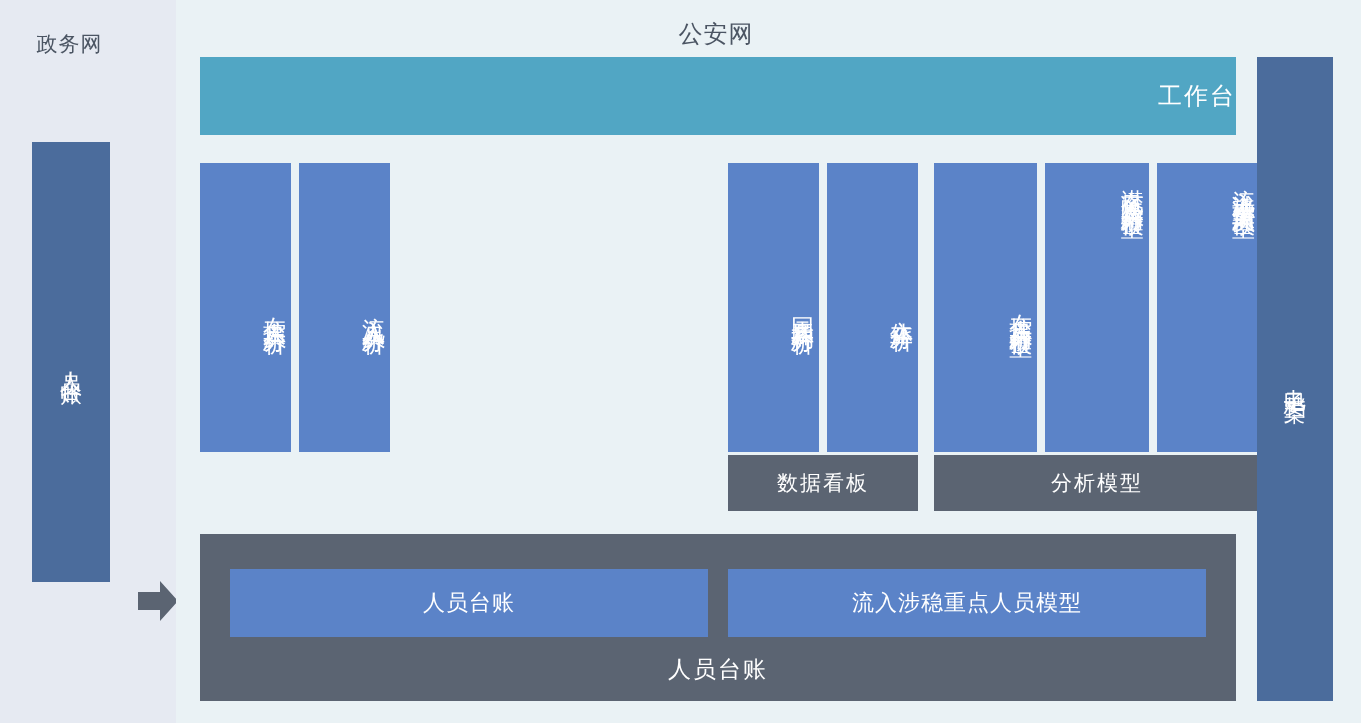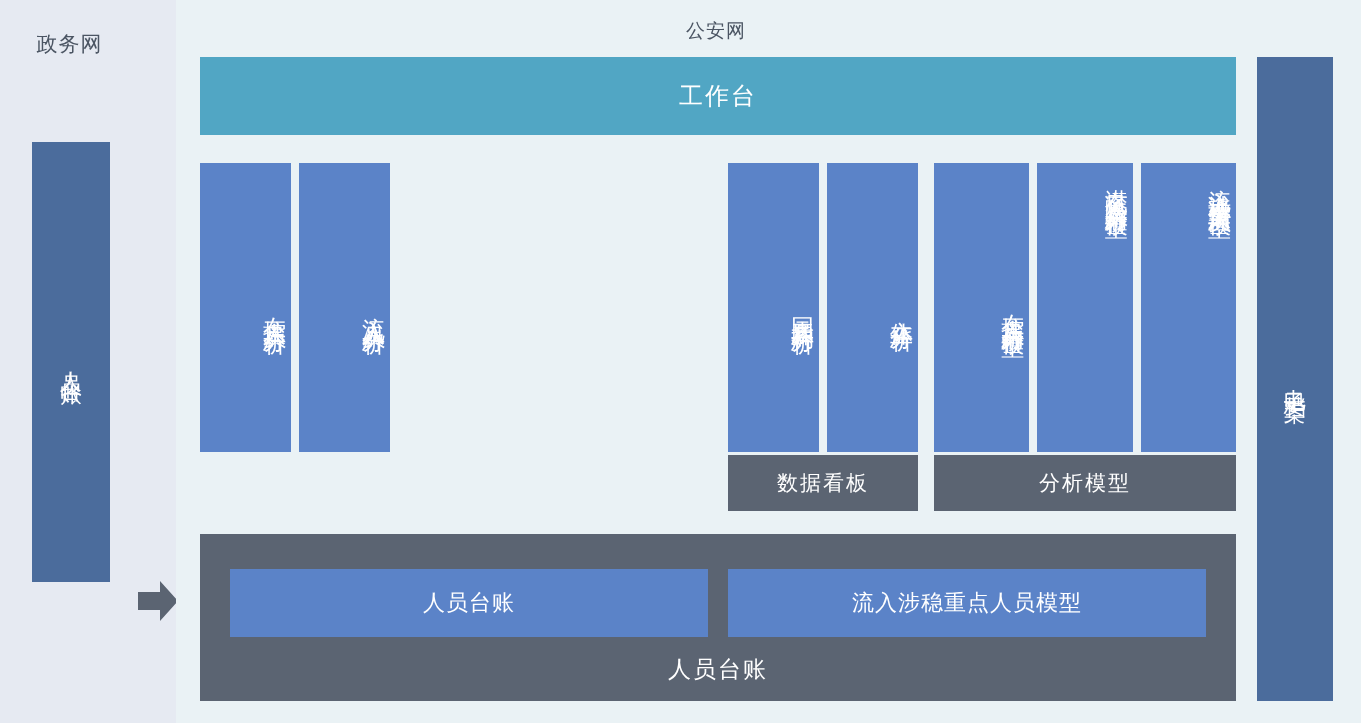--- a/index.html
+++ b/index.html
@@ -70,34 +70,34 @@
     position: absolute;
     left: 176px; top: 0;
     width: 1185px; height: 723px;
     background: #eaf2f5;
   }
   .main-zone-title {
     position: absolute;
     left: 0; top: 18px;
     width: 1080px;
     text-align: center;
-    font-size: 19px;
+    font-size: 24px;
     color: #4b5563;
     letter-spacing: 1px;
   }
 
   
   .workbench {
     position: absolute;
     left: 24px; top: 57px;
     width: 1036px; height: 78px;
     background: #51a6c4;
     display: flex;
     align-items: center;
-    justify-content: center;
+    justify-content: flex-end;
     color: #ffffff;
     font-size: 24px;
     letter-spacing: 2px;
   }
 
   
   .groups-row {
     position: absolute;
     left: 24px; top: 163px;
     width: 1036px; height: 348px;
@@ -234,21 +234,21 @@
               <span class="label">同素异构分析</span>
             </div>
             <div class="col-card anchor-mid">
               <span class="label">立体分析</span>
             </div>
           </div>
           <div class="group-footer">
             <span>数据看板</span>
           </div>
         </div>
-        <div class="group" style="left: 734px; width: 302px;">
+        <div class="group" style="left: 734px; width: 302px; padding-left: 24px;">
           <div class="group-cols">
             <div class="col-card anchor-mid">
               <span class="label">在控人员分析模型</span>
             </div>
             <div class="col-card anchor-top">
               <span class="label">潜在风险人员分析模型</span>
             </div>
             <div class="col-card anchor-top">
               <span class="label">流入涉稳重点人员模型</span>
             </div>

